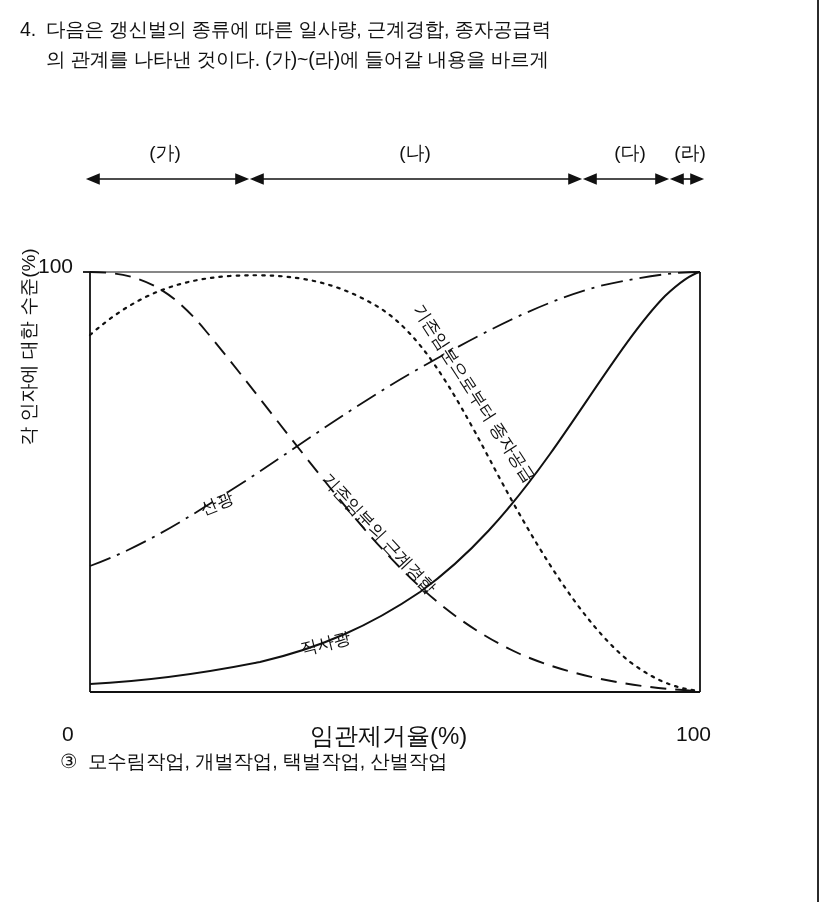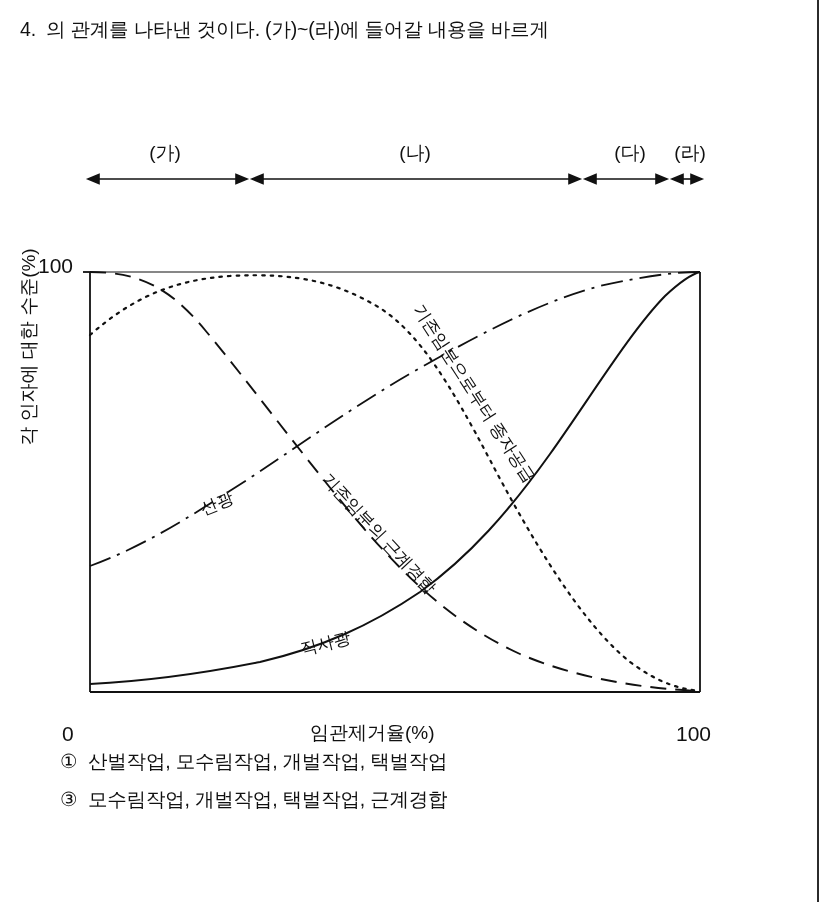--- a/index.html
+++ b/index.html
@@ -118,21 +118,21 @@
   .xtick-100 {
     position: absolute;
     left: 676px;
     top: 530px;
     font-size: 21px;
   }
   .xlabel {
     position: absolute;
     left: 310px;
     top: 528px;
-    font-size: 19px;
+    font-size: 24px;
     white-space: nowrap;
   }
   
   .curve-label {
     position: absolute;
     font-size: 17px;
     white-space: nowrap;
     color: #111;
   }
   
@@ -157,20 +157,21 @@
 </head>
 <body>
 
 <div class="page">
 
   <div class="page-rule"></div>
 
   <div class="question">
     <span class="q-num">4.</span>
     <span class="q-text">
+      <span class="q-line">다음은 갱신벌의 종류에 따른 일사량, 근계경합, 종자공급력</span>
       <span class="q-line">의 관계를 나타낸 것이다. (가)~(라)에 들어갈 내용을 바르게</span>
     </span>
   </div>
 
   <div class="figure">
 
     <div class="band-labels">
       <span class="band-label" style="left:130px;width:70px;">(가)</span>
       <span class="band-label" style="left:380px;width:70px;">(나)</span>
       <span class="band-label" style="left:595px;width:70px;">(다)</span>
@@ -233,20 +234,17 @@
       <div class="curve-label" style="left:300px;top:330px;transform:rotate(47deg);">기존임분의 근계경합</div>
 
       <div class="curve-label" style="left:370px;top:190px;transform:rotate(57deg);">기존임분으로부터 종자공급</div>
 
       <div class="curve-label" style="left:300px;top:440px;transform:rotate(-14deg);">직사광</div>
     </div>
   </div>
 
   <div class="options">
     <div class="option">
-      <span class="opt-marker">①</span><span>산벌작업, 모수림작업, 개벌작업, 택벌작업</span>
-    </div>
-    <div class="option">
-      <span class="opt-marker">③</span><span>모수림작업, 개벌작업, 택벌작업, 근계경합</span>
+      <span class="opt-marker">③</span><span>모수림작업, 개벌작업, 택벌작업, 산벌작업</span>
     </div>
   </div>
 
 </div>
 
 </body></html>

